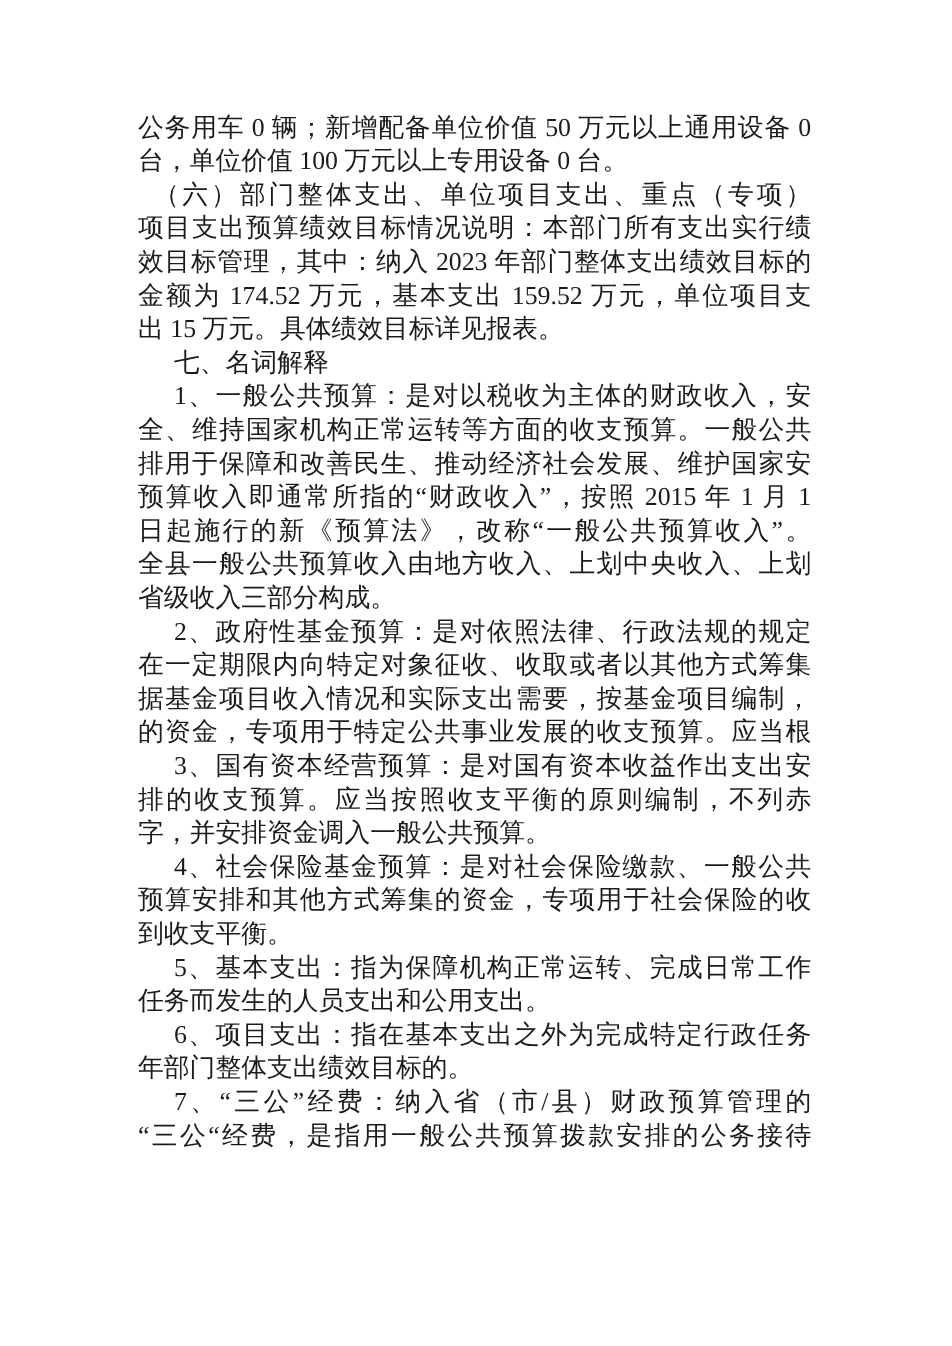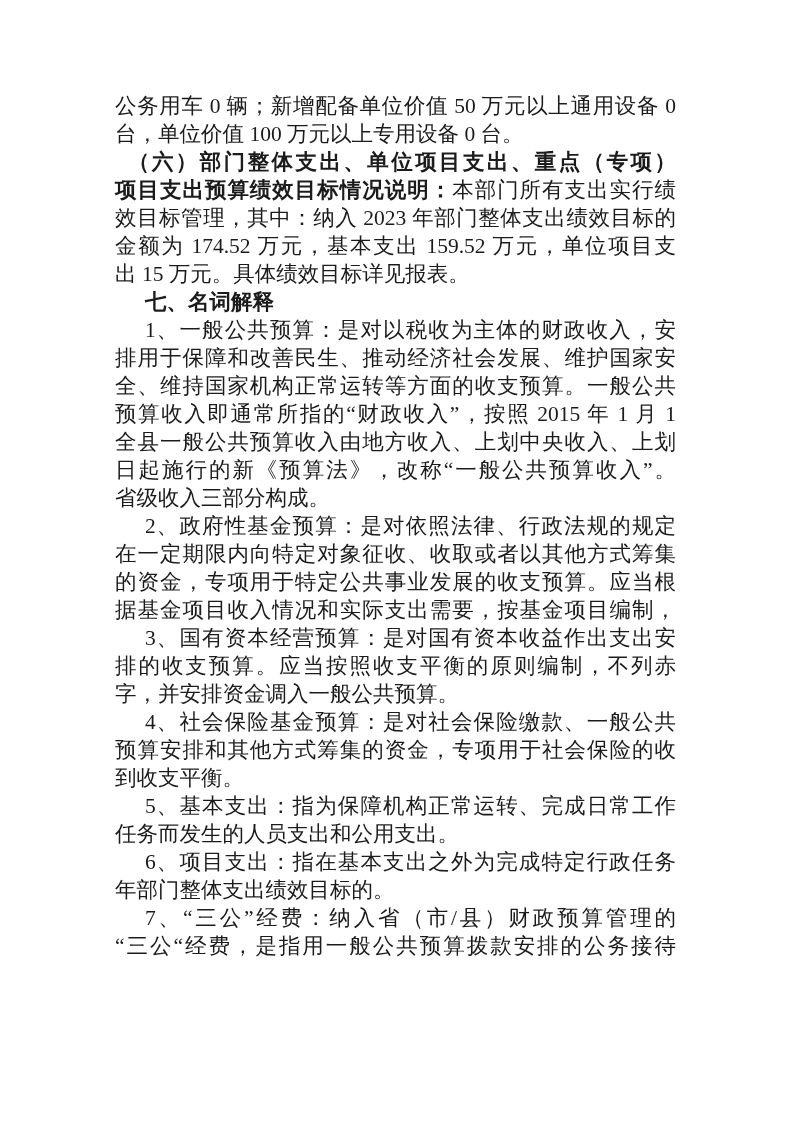--- a/index.html
+++ b/index.html
@@ -27,46 +27,46 @@
     font-size: 21.5px;
     color: #1b1b1b;
     text-align: justify;
     text-align-last: left;
     letter-spacing: 0;
   }
   .line.fill {
     text-align-last: justify;
   }
   .run { font-weight: 400; }
-  .run.b { font-weight: 700; }
+  .run.b { font-weight: 400; }
 </style>
 </head>
 <body>
 
 <div class="page">
   <div class="content" style="color: rgb(27, 27, 27);">
       <div class="line fill"><span class="run">公务用车 0 辆；新增配备单位价值 50 万元以上通用设备 0</span></div>
       <div class="line"><span class="run">台，单位价值 100 万元以上专用设备 0 台。</span></div>
       <div class="line fill" style="padding-left: 13px;"><span class="run b">（六）部门整体支出、单位项目支出、重点（专项）</span></div>
       <div class="line fill"><span class="run b">项目支出预算绩效目标情况说明：</span><span class="run">本部门所有支出实行绩</span></div>
       <div class="line fill"><span class="run">效目标管理，其中：纳入 2023 年部门整体支出绩效目标的</span></div>
       <div class="line fill"><span class="run">金额为 174.52 万元，基本支出 159.52 万元，单位项目支</span></div>
       <div class="line"><span class="run">出 15 万元。具体绩效目标详见报表。</span></div>
       <div class="line" style="padding-left: 30px;"><span class="run b">七、名词解释</span></div>
       <div class="line fill" style="padding-left: 30px;"><span class="run">1、一般公共预算：是对以税收为主体的财政收入，安</span></div>
+      <div class="line fill"><span class="run">全、维持国家机构正常运转等方面的收支预算。一般公共</span></div>
       <div class="line fill"><span class="run">排用于保障和改善民生、推动经济社会发展、维护国家安</span></div>
-      <div class="line fill"><span class="run">全、维持国家机构正常运转等方面的收支预算。一般公共</span></div>
       <div class="line fill"><span class="run">预算收入即通常所指的“财政收入”，按照 2015 年 1 月 1</span></div>
+      <div class="line fill"><span class="run">日起施行的新《预算法》，改称“一般公共预算收入”。</span></div>
       <div class="line fill"><span class="run">全县一般公共预算收入由地方收入、上划中央收入、上划</span></div>
-      <div class="line fill"><span class="run">日起施行的新《预算法》，改称“一般公共预算收入”。</span></div>
       <div class="line"><span class="run">省级收入三部分构成。</span></div>
       <div class="line fill" style="padding-left: 30px;"><span class="run">2、政府性基金预算：是对依照法律、行政法规的规定</span></div>
       <div class="line fill"><span class="run">在一定期限内向特定对象征收、收取或者以其他方式筹集</span></div>
+      <div class="line fill"><span class="run">据基金项目收入情况和实际支出需要，按基金项目编制，</span></div>
       <div class="line fill"><span class="run">的资金，专项用于特定公共事业发展的收支预算。应当根</span></div>
-      <div class="line fill"><span class="run">据基金项目收入情况和实际支出需要，按基金项目编制，</span></div>
       <div class="line fill" style="padding-left: 30px;"><span class="run">3、国有资本经营预算：是对国有资本收益作出支出安</span></div>
       <div class="line fill"><span class="run">排的收支预算。应当按照收支平衡的原则编制，不列赤</span></div>
       <div class="line"><span class="run">字，并安排资金调入一般公共预算。</span></div>
       <div class="line fill" style="padding-left: 30px;"><span class="run">4、社会保险基金预算：是对社会保险缴款、一般公共</span></div>
       <div class="line fill"><span class="run">预算安排和其他方式筹集的资金，专项用于社会保险的收</span></div>
       <div class="line"><span class="run">到收支平衡。</span></div>
       <div class="line fill" style="padding-left: 30px;"><span class="run">5、基本支出：指为保障机构正常运转、完成日常工作</span></div>
       <div class="line"><span class="run">任务而发生的人员支出和公用支出。</span></div>
       <div class="line fill" style="padding-left: 30px;"><span class="run">6、项目支出：指在基本支出之外为完成特定行政任务</span></div>
       <div class="line"><span class="run">年部门整体支出绩效目标的。</span></div>

